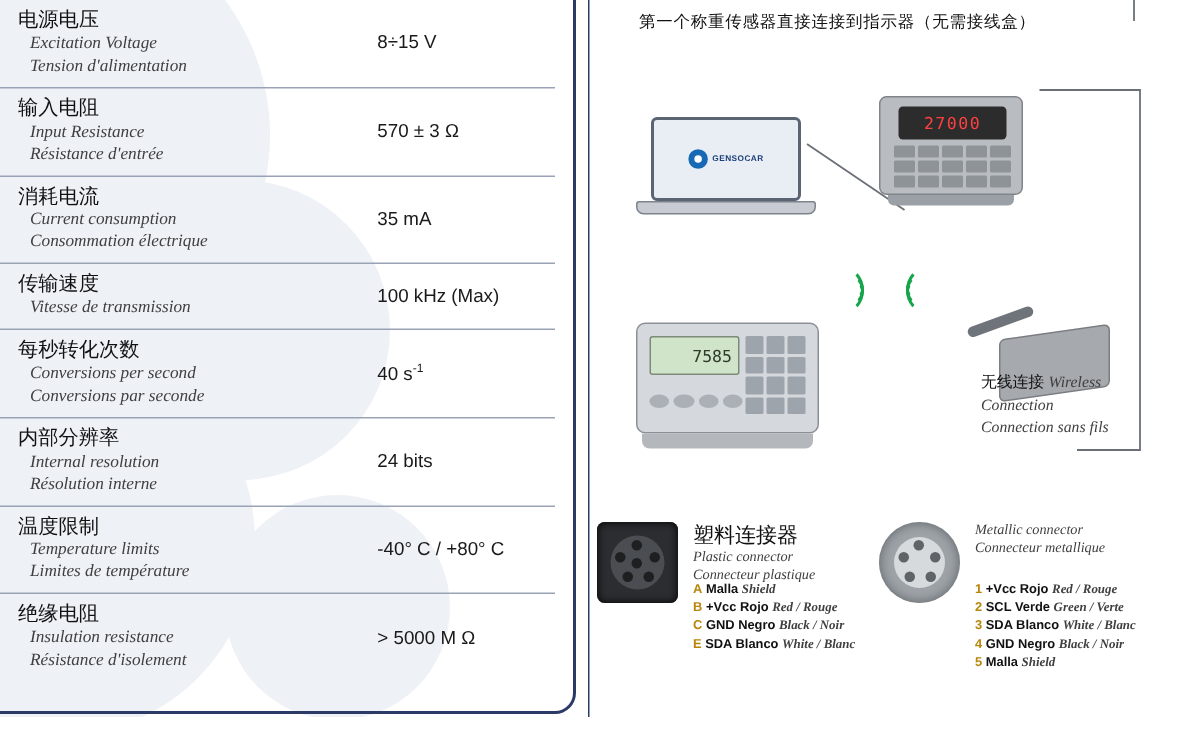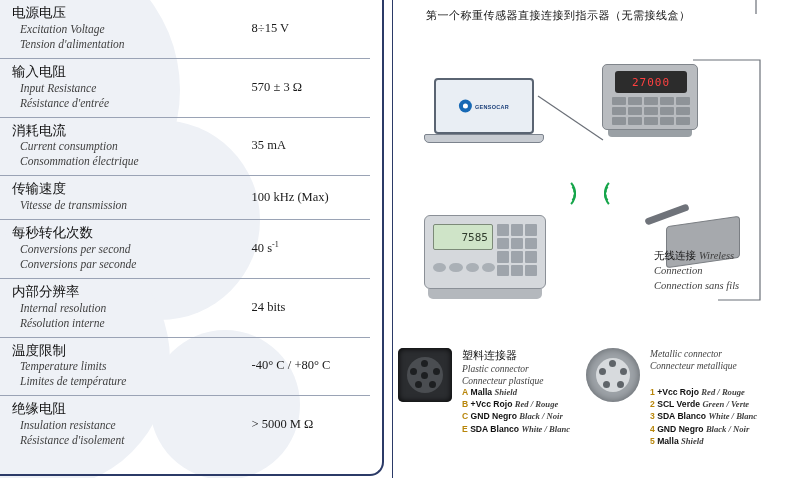--- a/index.html
+++ b/index.html
@@ -35,21 +35,21 @@
   }
   table.spec tr{vertical-align:middle;}
   table.spec td{
     padding:5px 6px 6px 12px;
     border-bottom:1px solid #9aa3b5;
   }
   table.spec tr:last-child td{border-bottom:none;}
   td.label{width:235px;}
   td.value{
     width:120px;font-size:12.5px;color:#1a1a1a;
-    font-family:Liberation Serif, serif;
+    font-family:Liberation Sans, sans-serif;
     padding-left:10px;
   }
   .zh{font-size:13.5px;color:#111;font-family:"Liberation Sans", sans-serif;line-height:1.25;}
   .zh .inline-en{font-style:italic;font-family:"Liberation Serif",serif;color:#3a3a3a;font-size:11.5px;}
   .en,.fr{
     font-family:"Liberation Serif", serif;
     font-style:italic;font-size:11.5px;color:#3f3f3f;line-height:1.3;
     padding-left:8px;
   }
   .sup{font-size:8px;vertical-align:super;}
@@ -87,21 +87,21 @@
     content:"";position:absolute;left:4px;top:4px;width:5px;height:5px;border-radius:50%;background:#fff;
   }
   .laptop .logo .txt{font-size:5.5px;color:#1b3f79;font-weight:bold;letter-spacing:.3px;}
   .laptop .base{
     position:absolute;left:0;top:56px;width:120px;height:9px;
     background:#c8ccd2;border:1px solid #7c838d;border-radius:2px 2px 5px 5px;
     box-sizing:border-box;
   }
 
   
-  .indicator-desk{position:absolute;left:214px;top:64px;width:83px;height:86px;}
+  .indicator-desk{position:absolute;left:198px;top:64px;width:83px;height:86px;}
   .indicator-desk .body{
     position:absolute;left:0;top:0;width:96px;height:66px;
     background:#b9bcc0;border:1px solid #80858b;border-radius:5px;box-sizing:border-box;
   }
   .indicator-desk .disp{
     position:absolute;left:12px;top:6px;width:72px;height:22px;
     background:#2c2c2c;border-radius:3px;color:#ff4040;
     font-family:"DejaVu Sans Mono", monospace;font-size:11px;
     display:flex;align-items:center;justify-content:center;letter-spacing:1px;
   }
@@ -170,21 +170,21 @@
     font-size:10.5px;color:#111;line-height:1.45;
   }
   .wireless-label .it{font-family:"Liberation Serif", serif;font-style:italic;color:#3f3f3f;}
 
   
   .conn{position:absolute;top:348px;width:200px;}
   .conn.plastic{left:10px;}
   .conn.metal{left:198px;}
   .conn .img{position:absolute;left:0;top:0;width:56px;height:56px;}
   .conn .head{position:absolute;left:64px;top:0;width:132px;}
-  .conn .head .t-zh{font-size:11px;color:#111;}
+  .conn .head .t-zh{font-size:14px;color:#111;}
   .conn .head .t-en{font-family:"Liberation Serif",serif;font-style:italic;font-size:9.5px;color:#3f3f3f;line-height:1.3;}
   .pinlist{position:absolute;left:64px;top:38px;width:140px;}
   .pinlist div{font-size:8.6px;line-height:1.42;white-space:nowrap;}
   .pinlist .k{color:#b8860b;font-weight:bold;}
   .pinlist .n{color:#111;font-weight:bold;}
   .pinlist .tr{font-family:"Liberation Serif",serif;font-style:italic;color:#3f3f3f;font-weight:bold;}
 
   
   .plug-sq{
     position:absolute;left:0;top:0;width:54px;height:54px;background:#2b2d30;border-radius:5px;

